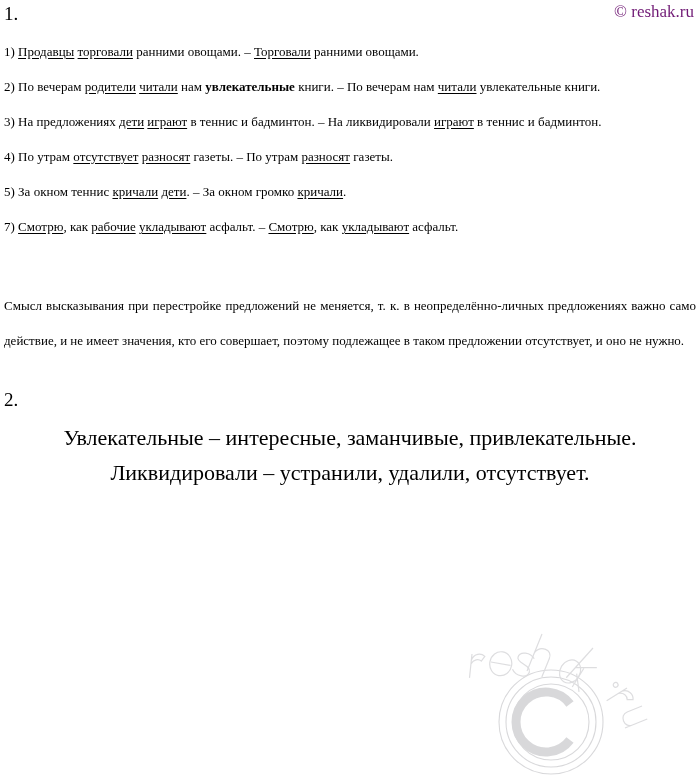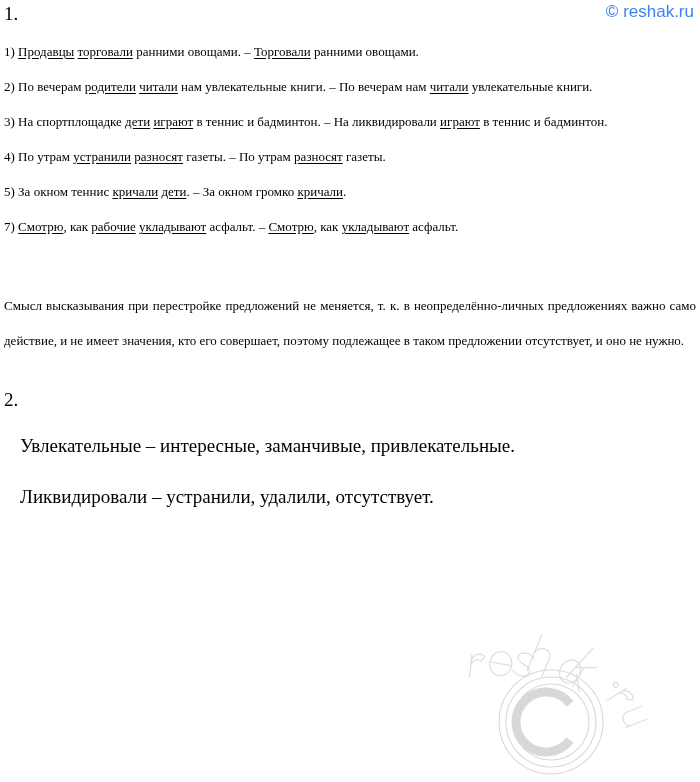--- a/index.html
+++ b/index.html
@@ -23,24 +23,24 @@
     height: 782px;
     box-sizing: border-box;
     padding: 2px 4px 0 4px;
   }
 
   
   .credit {
     position: absolute;
     top: 2px;
     right: 6px;
-    font-family: Liberation Sans, sans-serif;
+    font-family: Liberation Serif, serif;
     font-size: 17px;
     line-height: 20px;
-    color: #3b82f6;
+    color: #701a75;
     white-space: nowrap;
   }
 
   
   .watermark {
     position: absolute;
     right: -6px;
     bottom: -6px;
     width: 250px;
     height: 190px;
@@ -63,47 +63,47 @@
     margin: 0;
     text-align: justify;
     text-justify: inter-word;
     hyphens: none;
   }
   .para.lastline-left { text-align-last: left; }
   .block-gap-md { height: 30px; }
   .block-gap-lg { height: 44px; }
 
   u.u { text-decoration: underline; text-underline-offset: 2px; }
-  b.b { font-weight: 400; margin-top: 37px; }
+  b.b { font-weight: 700; margin-top: 37px; }
   b.bu { font-weight: 700; text-decoration: underline; text-underline-offset: 2px; }
 
   .glossary {
-    font-size: 19px;
+    font-size: 22px;
     line-height: 35px;
-    margin: 16px;
-    text-align: left;
+    margin: 0;
+    text-align: center;
   }
 </style>
 </head>
 <body>
 
 <div class="page">
 
   <div class="credit">
     <span>©</span>
     <span>reshak.ru</span>
   </div>
 
   <div class="task-num">1.</div>
 
   <div>
     <p class="para"><span>1) </span><u class="u">Продавцы</u><span> </span><u class="u">торговали</u><span> ранними овощами. – </span><u class="u">Торговали</u><span> ранними овощами.</span></p>
     <p class="para"><span>2) </span><span>По вечерам </span><u class="u">родители</u><span> </span><u class="u">читали</u><span> нам </span><b class="b">увлекательные</b><span> книги. – По вечерам нам </span><u class="u">читали</u><span> увлекательные книги.</span></p>
-    <p class="para"><span>3) </span><span>На спортплощадке </span><u class="u">дети</u><span> </span><u class="u">играют</u><span> в теннис и бадминтон. – На ликвидировали </span><u class="u">играют</u><span> в теннис и бадминтон.</span></p>
-    <p class="para lastline-left"><span>4) </span><span>По утрам </span><u class="u">устранили</u><span> </span><u class="u">разносят</u><span> газеты. – По утрам </span><u class="u">разносят</u><span> газеты.</span></p>
+    <p class="para"><span>3) </span><span>На предложениях </span><u class="u">дети</u><span> </span><u class="u">играют</u><span> в теннис и бадминтон. – На ликвидировали </span><u class="u">играют</u><span> в теннис и бадминтон.</span></p>
+    <p class="para lastline-left"><span>4) </span><span>По утрам </span><u class="u">отсутствует</u><span> </span><u class="u">разносят</u><span> газеты. – По утрам </span><u class="u">разносят</u><span> газеты.</span></p>
     <p class="para lastline-left"><span>5) </span><span>За окном теннис </span><u class="u">кричали</u><span> </span><u class="u">дети</u><span>. – За окном громко </span><u class="u">кричали</u><span>.</span></p>
     <p class="para"><span>7) </span><u class="u">Смотрю</u><span>, как </span><u class="u">рабочие</u><span> </span><u class="u">укладывают</u><span> асфальт. – </span><u class="u">Смотрю</u><span>, как </span><u class="u">укладывают</u><span> асфальт.</span></p>
   </div>
 
   <div class="block-gap-lg"></div>
 
   <p class="para lastline-left">Смысл высказывания при перестройке предложений не меняется, т. к. в неопределённо-личных предложениях важно само действие, и не имеет значения, кто его совершает, поэтому подлежащее в таком предложении отсутствует, и оно не нужно.</p>
 
   <div class="block-gap-md"></div>
 

